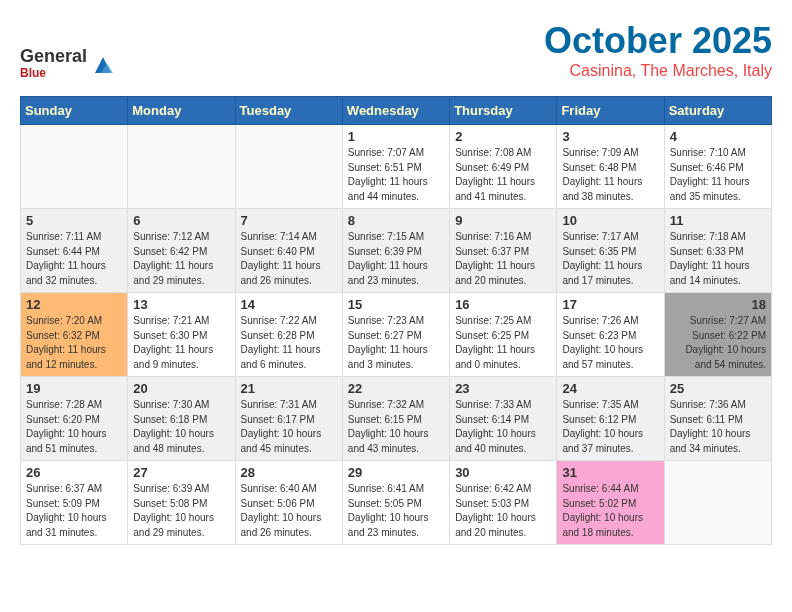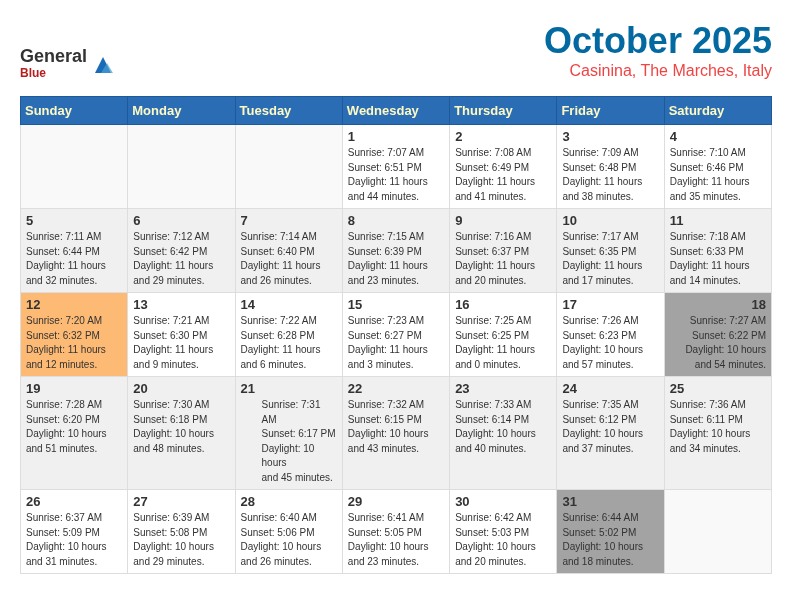--- a/index.html
+++ b/index.html
@@ -273,21 +273,21 @@
         </td>
         <td style="background: rgb(240, 240, 240);">
           <span class="day-num">20</span>
           <div class="day-info" style="white-space: pre-line;">Sunrise: 7:30 AM
 Sunset: 6:18 PM
 Daylight: 10 hours
 and 48 minutes.</div>
         </td>
         <td style="background: rgb(240, 240, 240);">
           <span class="day-num">21</span>
-          <div class="day-info" style="white-space: pre-line; margin-left: 21px;">Sunrise: 7:31 AM
+          <div class="day-info" style="white-space: pre-line;">Sunrise: 7:31 AM
 Sunset: 6:17 PM
 Daylight: 10 hours
 and 45 minutes.</div>
         </td>
         <td style="background: rgb(240, 240, 240); margin-top: 28px;">
           <span class="day-num">22</span>
           <div class="day-info" style="white-space: pre-line;">Sunrise: 7:32 AM
 Sunset: 6:15 PM
 Daylight: 10 hours
 and 43 minutes.</div>
@@ -343,21 +343,21 @@
 Daylight: 10 hours
 and 23 minutes.</div>
         </td>
         <td style="background: rgb(255, 255, 255);">
           <span class="day-num">30</span>
           <div class="day-info" style="white-space: pre-line;">Sunrise: 6:42 AM
 Sunset: 5:03 PM
 Daylight: 10 hours
 and 20 minutes.</div>
         </td>
-        <td style="background: #a3a3a3;">
+        <td style="background: #f9a8d4;">
           <span class="day-num">31</span>
           <div class="day-info" style="white-space: pre-line;">Sunrise: 6:44 AM
 Sunset: 5:02 PM
 Daylight: 10 hours
 and 18 minutes.</div>
         </td>
         <td class="empty-cell" style="background: rgb(249, 249, 249);"></td>
       </tr>
     </tbody>
 </table>

